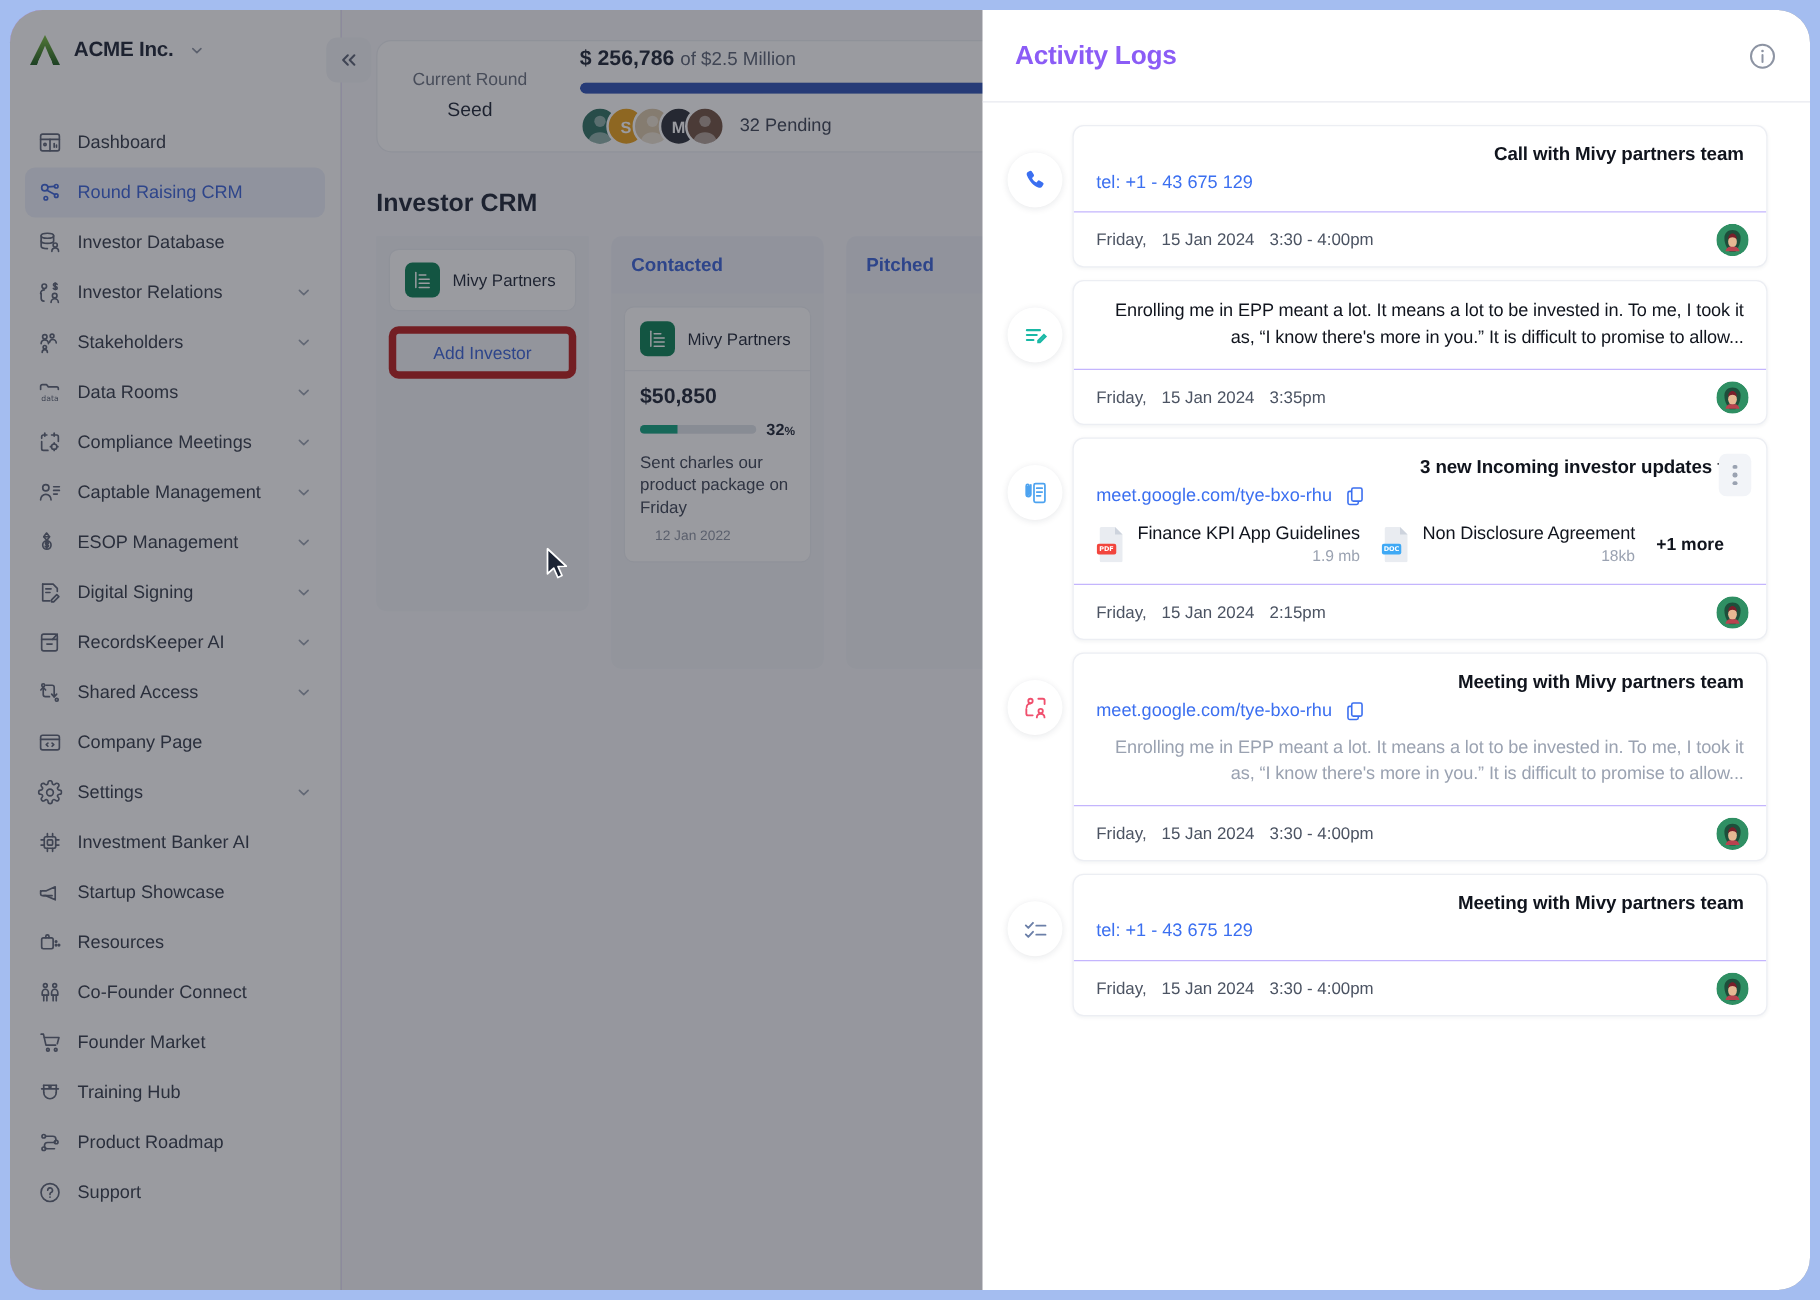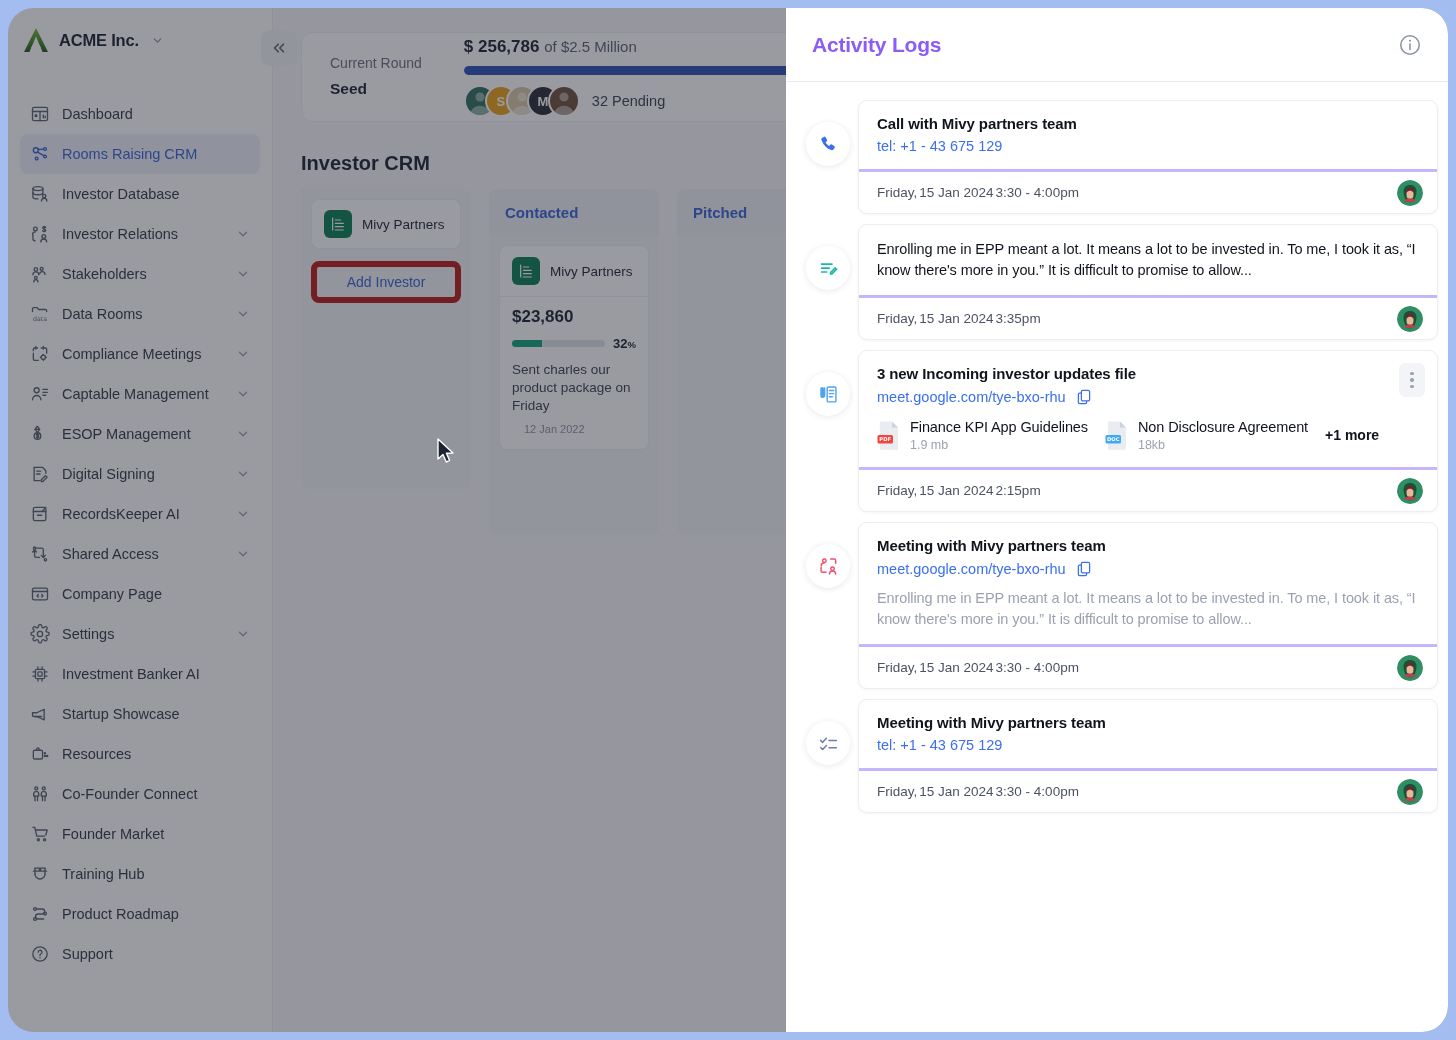--- a/index.html
+++ b/index.html
@@ -88,21 +88,21 @@
   .round-card {
     background: #ffffff;
     border: 1px solid #eceef3;
     border-radius: 12px;
     height: 90px;
     display: flex; align-items: center;
     padding: 0 28px;
     gap: 42px;
   }
   .round-label { font-size: 14px; color: #6b7280; line-height: 1.7; }
-  .round-label b { display: block; color: #1c2434; font-size: 15.5px; font-weight: 700; }
+  .round-label b { display: block; color: #1c2434; font-size: 15.5px; font-weight: 400; text-align: center; }
   .round-progress { flex: 1 1 auto; }
   .amount-row { font-size: 17px; color: #1c2434; }
   .amount-row b { font-weight: 700; }
   .amount-row span { color: #5b6375; font-size: 15px; font-weight: 400; }
   .pbar {
     height: 9px; border-radius: 5px; background: #e3e7ef;
     margin-top: 9px; overflow: hidden;
   }
   .pbar > i { display: block; height: 100%; background: #2c50b5; border-radius: 5px; }
   .avatars-row { display: flex; align-items: center; margin-top: 10px; gap: 12px; }
@@ -176,21 +176,21 @@
   }
   .panel-head {
     height: 74px; flex: 0 0 74px;
     display: flex; align-items: center;
     padding: 0 26px 0 26px;
     border-bottom: 1px solid #e7e9ef;
   }
   .panel-title { font-size: 21px; font-weight: 700; color: #8b5cf6; letter-spacing: -0.2px; flex: 1 1 auto; }
   .info-btn { width: 24px; height: 24px; color: #8d94a3; cursor: pointer; display:flex; }
 
-  .logs { flex: 1 1 auto; overflow-y: auto; padding: 18px 10px 18px 10px; }
+  .logs { flex: 1 1 auto; overflow-y: auto; padding: 18px 34px 18px 10px; text-align: right; }
   .log-row { display: flex; align-items: flex-start; margin-bottom: 10px; }
   .log-icon {
     width: 44px; height: 44px; flex: 0 0 44px;
     border-radius: 50%; background: #ffffff;
     box-shadow: 0 1px 6px rgba(22,30,50,0.10);
     display: flex; align-items: center; justify-content: center;
     margin-top: 22px; margin-right: -14px; z-index: 2; margin-left: 10px;
   }
   .log-card {
     flex: 1 1 auto; margin-left: 22px;
@@ -222,25 +222,25 @@
   .kebab i { width: 3.5px; height: 3.5px; border-radius: 50%; background: #9aa2b1; display: block; }
 
   .files { display: flex; align-items: center; gap: 17px; margin-top: 12px; flex-wrap: wrap; }
   .file { display: flex; align-items: center; gap: 9px; }
   .file-ico { width: 24px; height: 30px; flex: 0 0 24px; position: relative; }
   .file-name { font-size: 14.5px; color: #10141d; letter-spacing: -0.1px; }
   .file-size { font-size: 12.5px; color: #9aa2b1; margin-top: 2px; }
   .more-files { font-size: 14px; font-weight: 700; color: #10141d; }
 
   .log-foot {
-    border-top: 3px solid #c4b5fd;
+    border-top: 1px solid #c4b5fd;
     height: 44px;
     display: flex; align-items: center;
     padding: 0 14px 0 18px;
-    gap: 2px;
+    gap: 12px;
   }
   .log-date { font-size: 13.5px; color: #4b5362; }
   .spacer { flex: 1 1 auto; }
   .log-avatar {
     width: 26px; height: 26px; border-radius: 50%;
     overflow: hidden; flex: 0 0 26px;
   }
 </style>
 </head>
 <body>
@@ -288,21 +288,21 @@
             <span class="ico">
               <svg width="20" height="20" viewBox="0 0 24 24" fill="none" stroke="currentColor" stroke-width="1.6" stroke-linecap="round" stroke-linejoin="round">
                 <circle cx="7" cy="7.5" r="3"></circle>
                 <circle cx="18" cy="6" r="1.7"></circle>
                 <circle cx="18" cy="15" r="1.7"></circle>
                 <circle cx="8" cy="17.5" r="1.7"></circle>
                 <line x1="9.8" y1="6.6" x2="16.3" y2="6.1"></line>
                 <line x1="9" y1="9.8" x2="16.6" y2="14"></line>
               </svg>
             </span>
-            <span class="lbl">Rooms Raising CRM</span>
+            <span class="lbl">Round Raising CRM</span>
           </div>
           <div class="nav-item">
             <span class="ico">
               <svg width="20" height="20" viewBox="0 0 24 24" fill="none" stroke="currentColor" stroke-width="1.6" stroke-linecap="round" stroke-linejoin="round">
                 <ellipse cx="9.5" cy="5.5" rx="6" ry="2.4"></ellipse>
                 <path d="M3.5 5.5 v5 c0 1.3 2.7 2.4 6 2.4 s6-1.1 6-2.4 v-5"></path>
                 <path d="M3.5 10.5 v5 c0 1.3 2.7 2.4 6 2.4"></path>
                 <circle cx="17" cy="14.5" r="2"></circle>
                 <path d="M13.8 20.5 c0-1.8 1.4-3.2 3.2-3.2 s3.2 1.4 3.2 3.2"></path>
               </svg>
@@ -669,21 +669,21 @@
                     <path d="M4 3 L4 21"></path>
                       <path d="M8 21 L20 21"></path>
                       <path d="M8 16 L20 16"></path>
                       <path d="M8 11 L20 11"></path>
                       <path d="M8 6 L16 6"></path>
                   </svg>
                 </span>
                 <span class="inv-name">Mivy Partners</span>
               </div>
               <div class="deal-body">
-                <div class="deal-amt">$23,860</div>
+                <div class="deal-amt">$50,850</div>
                 <div class="deal-bar">
                   <span class="track">
                       <i id="deal-bar-fill" style="width: 32%;"></i>
                     </span>
                   <span class="deal-pct"><span>32</span><em>%</em></span>
                 </div>
                 <div class="deal-note">Sent charles our product package on Friday</div>
                 <div class="deal-date">12 Jan 2022</div>
               </div>
             </div>

